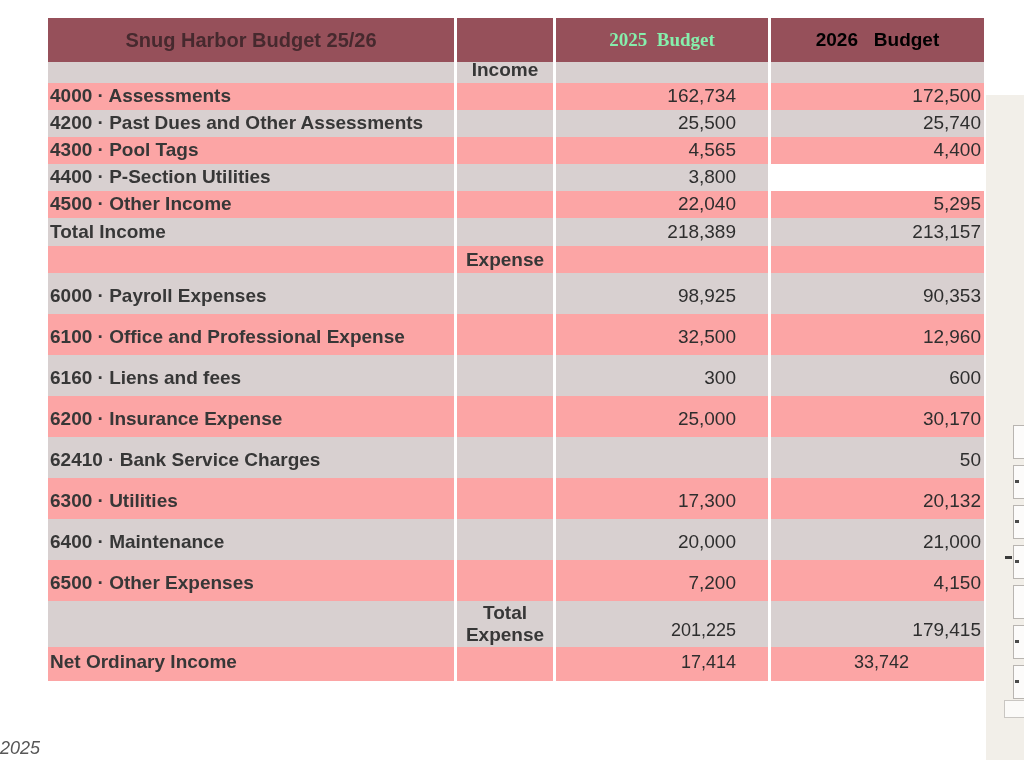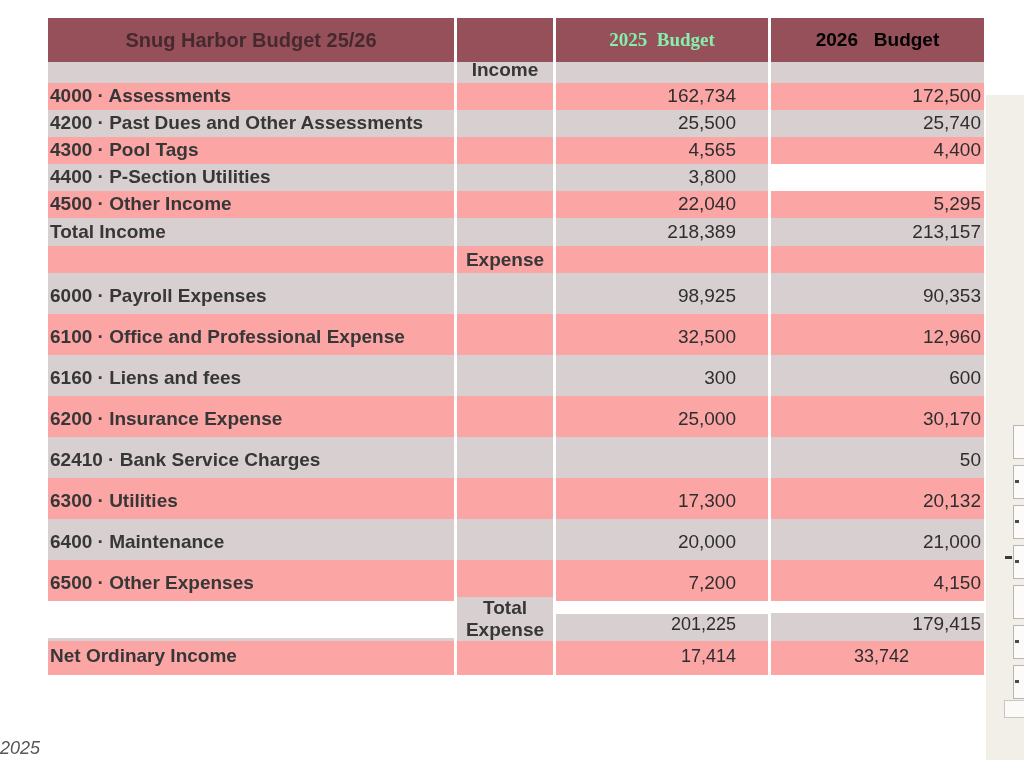--- a/index.html
+++ b/index.html
@@ -32,21 +32,21 @@
   .cell.val{justify-content:flex-end;font-size:19px;color:#2e2e2e;}
   .cell.v25{padding:0 32px 3px 0;}
   .cell.v26{padding:0 3px 3px 0;}
   .kind-income-header{height:21px;}
   .kind-income{height:27px;}
   .kind-total-income{height:28px;}
   .kind-expense-header{height:27px;}
   .kind-expense{height:41px;}
   .kind-expense .cell{padding-bottom:7px;}
   .kind-expense .cell.v26{padding-right:3px;}
-  .kind-total-expense{height:40px;align-items:flex-end;}
+  .kind-total-expense{height:46px;}
   .kind-total-expense .cell.section{align-items:center;line-height:22px;padding-bottom:0;}
   .kind-total-expense .cell.v25{font-size:18px;padding-bottom:6px;}
   .kind-total-expense .cell.v26{padding-bottom:6px;}
   .kind-net{height:34px;}
   .kind-net .cell{padding-bottom:8px;}
   .kind-net .cell.v25{font-size:18px;}
   .kind-net .cell.v26{padding-right:75px;font-size:18px;}
   
   #cream-strip{position:absolute;left:986px;top:95px;width:38px;height:665px;background:#f2efe9;}
   .frag-cell{position:absolute;left:1013px;width:11px;height:34px;background:#fcfbfa;

